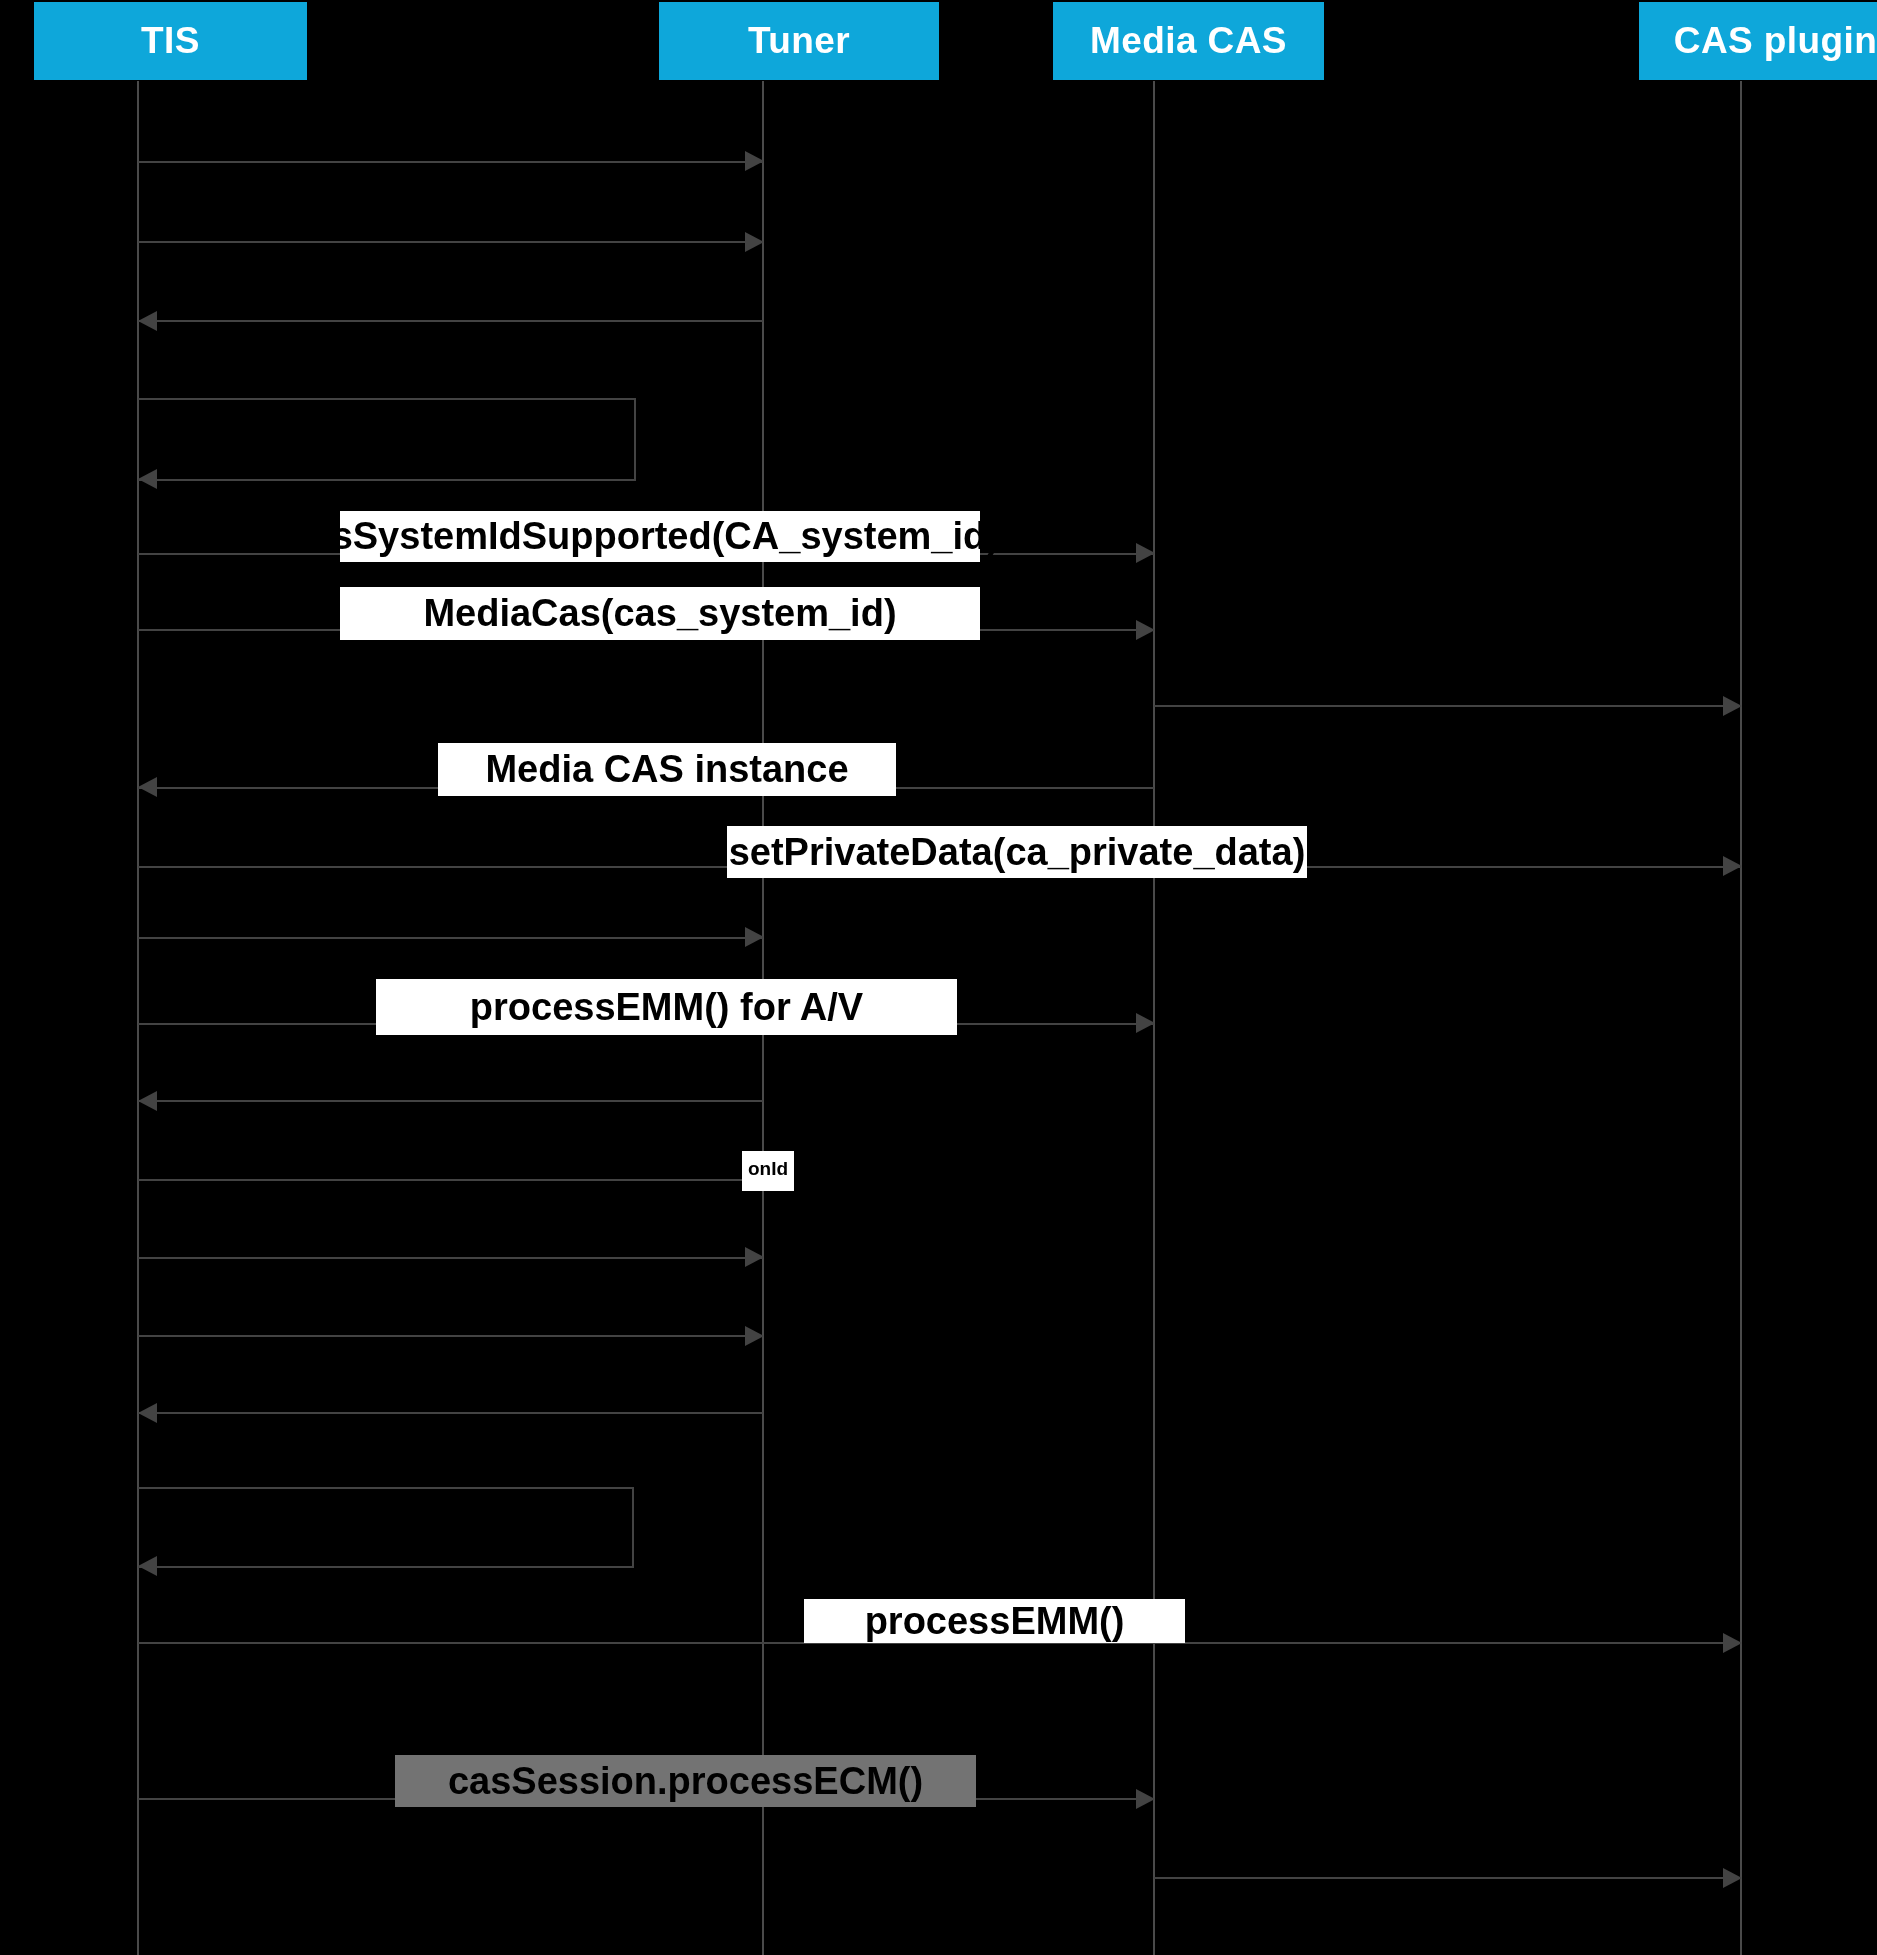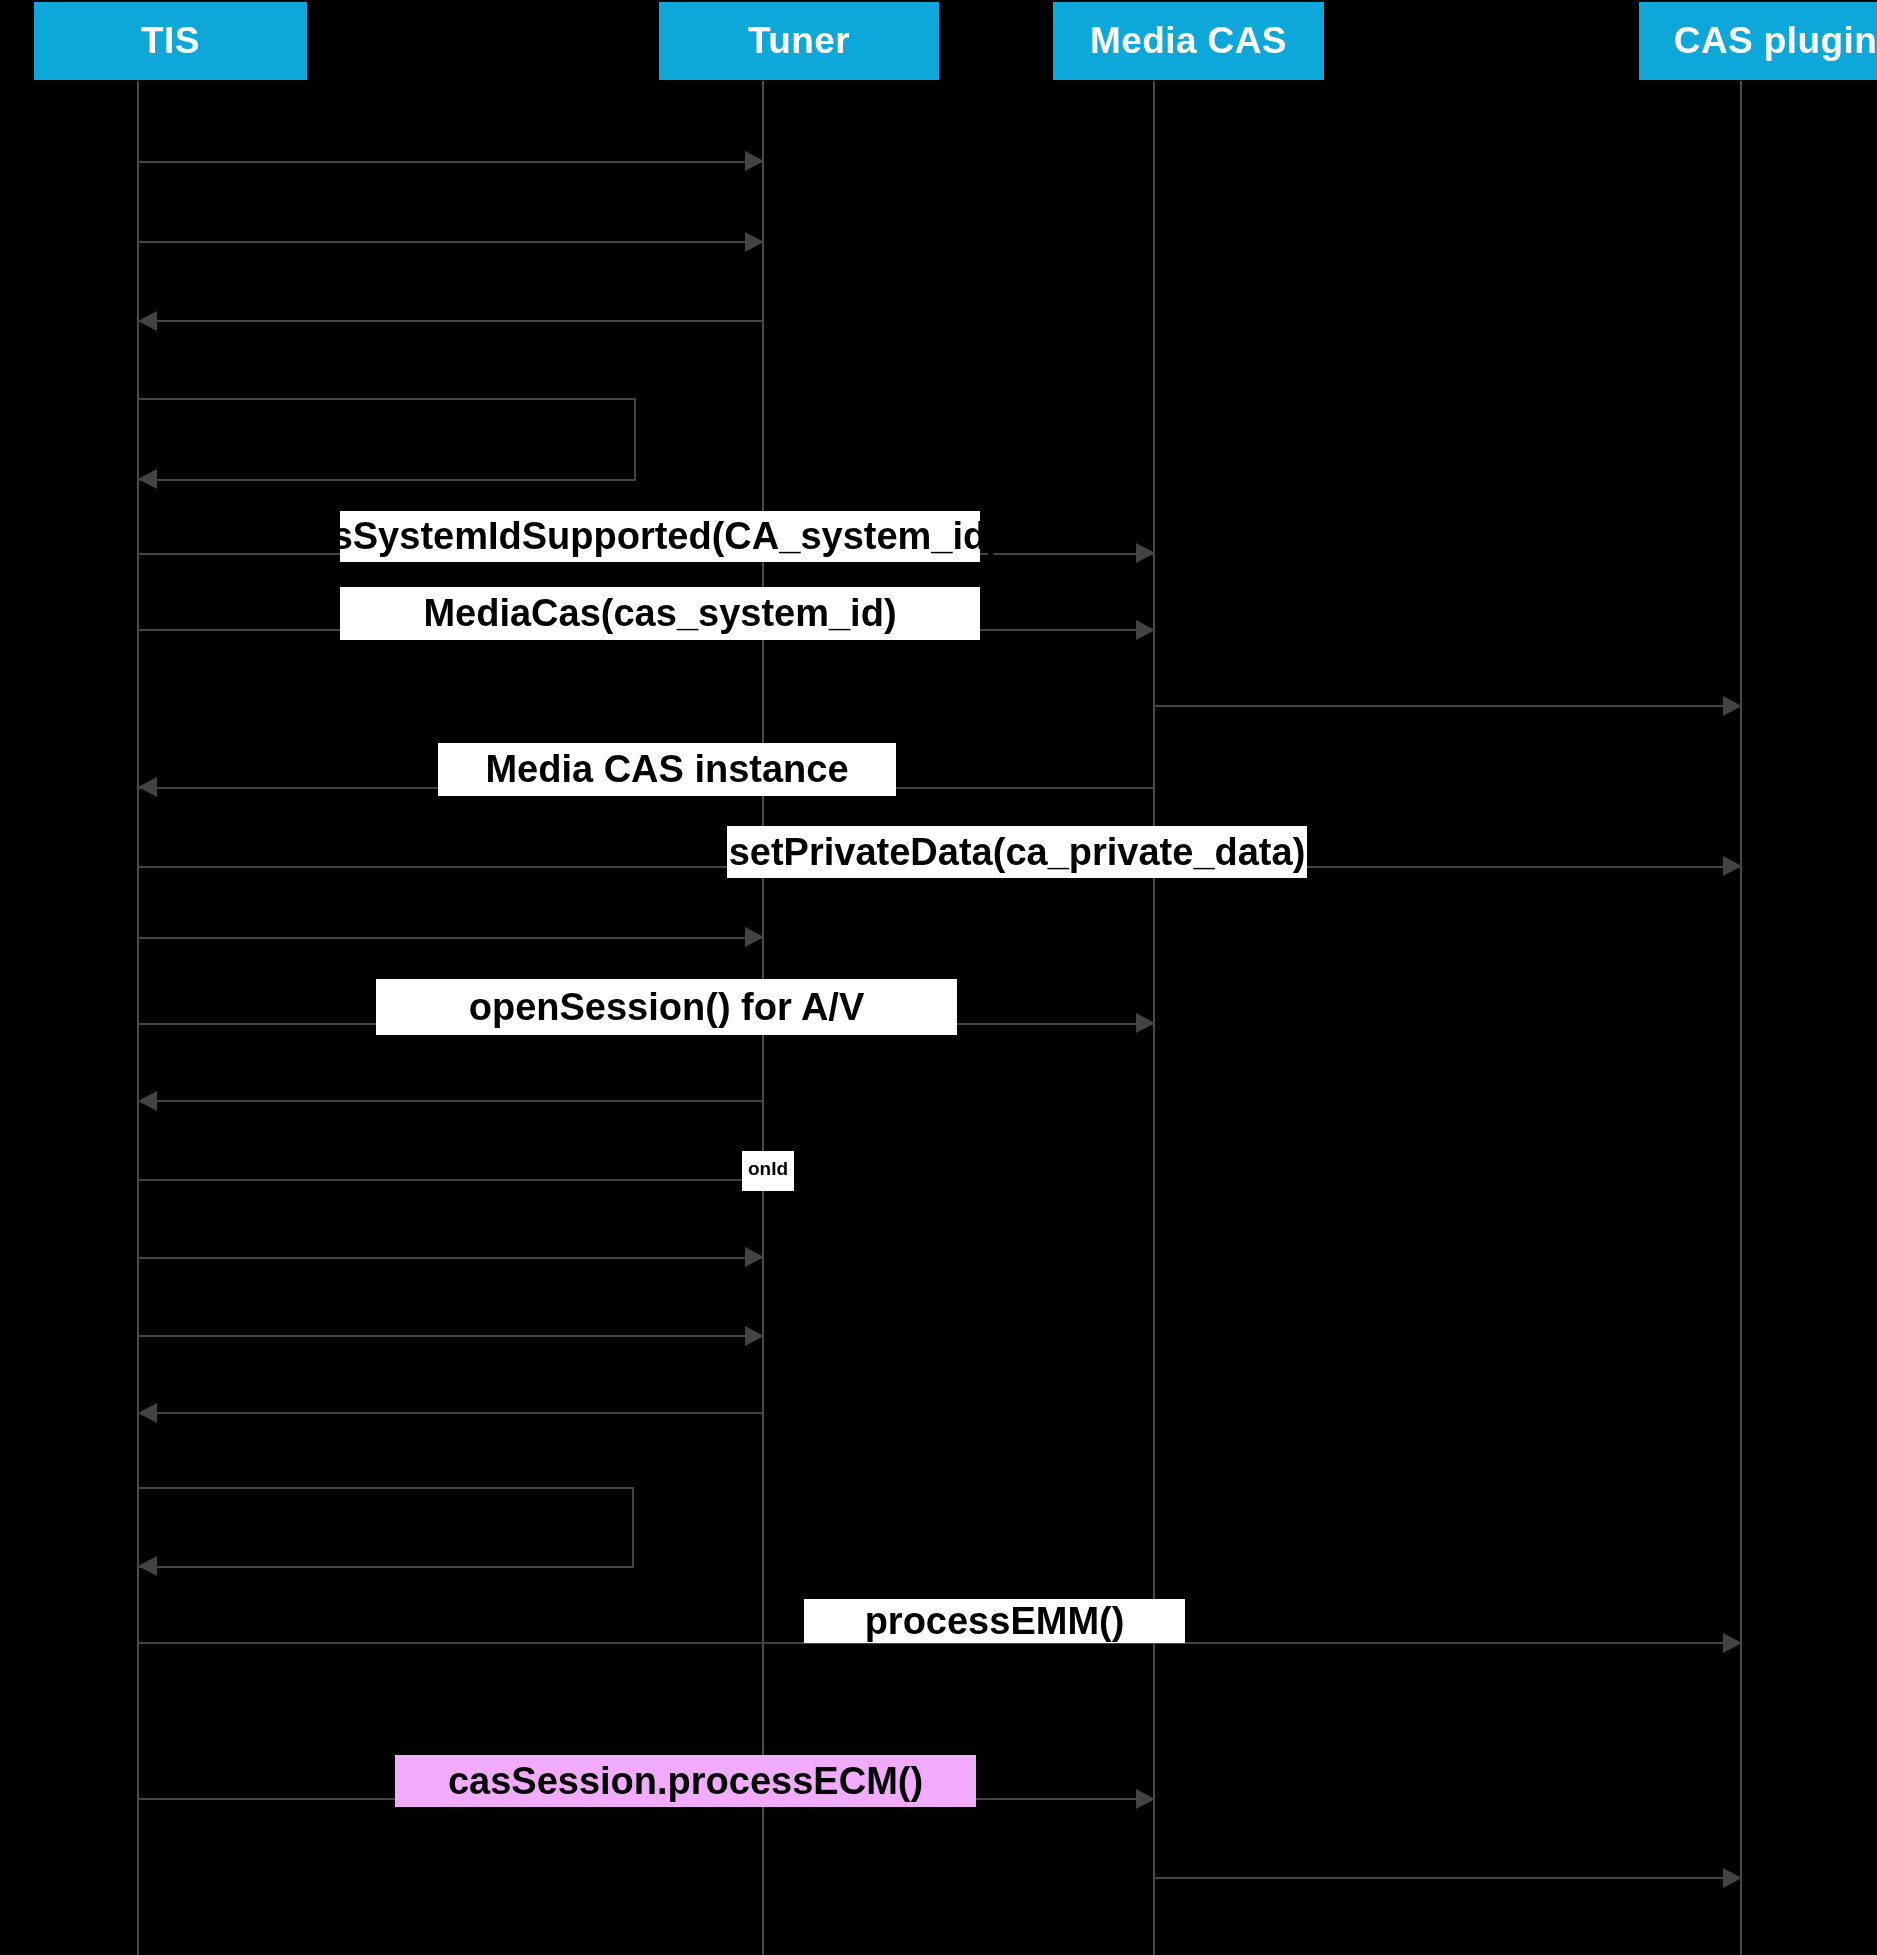--- a/index.html
+++ b/index.html
@@ -64,21 +64,21 @@
     <div class="msg-line" style="left: 138px; top: 866px; width: 1603px; background: rgb(67, 67, 67);"></div>
     <div class="arrowhead" style="left: 1723px; top: 856px; border-left: 19px solid rgb(67, 67, 67);"></div>
     <div class="msg-label" style="left: 727px; top: 811px; width: 580px; height: 52px; background: rgb(255, 255, 255); color: rgb(0, 0, 0);">
       <span>setPrivateData(ca_private_data)</span>
     </div>
     <div class="msg-line" style="left: 138px; top: 937px; width: 625px; background: rgb(67, 67, 67);"></div>
     <div class="arrowhead" style="left: 745px; top: 927px; border-left: 19px solid rgb(67, 67, 67);"></div>
     <div class="msg-line" style="left: 138px; top: 1023px; width: 1016px; background: rgb(67, 67, 67);"></div>
     <div class="arrowhead" style="left: 1136px; top: 1013px; border-left: 19px solid rgb(67, 67, 67);"></div>
     <div class="msg-label" style="left: 376px; top: 964px; width: 581px; height: 56px; background: rgb(255, 255, 255); color: rgb(0, 0, 0);">
-      <span>openSession() for A/V</span>
+      <span>processEMM() for A/V</span>
     </div>
     <div class="msg-line" style="left: 138px; top: 1100px; width: 625px; background: rgb(67, 67, 67);"></div>
     <div class="arrowhead" style="left: 138px; top: 1091px; border-right: 19px solid rgb(67, 67, 67);"></div>
     <div class="msg-line" style="left: 138px; top: 1179px; width: 625px; background: rgb(67, 67, 67);"></div>
     <div class="arrowhead" style="left: 745px; top: 1170px; border-left: 19px solid rgb(67, 67, 67);"></div>
     <div class="msg-label small" style="left: 742px; top: 1136px; width: 52px; height: 35px; background: rgb(255, 255, 255); color: rgb(0, 0, 0);">
       <span>onId</span>
     </div>
     <div class="msg-line" style="left: 138px; top: 1257px; width: 625px; background: rgb(67, 67, 67);"></div>
     <div class="arrowhead" style="left: 745px; top: 1247px; border-left: 19px solid rgb(67, 67, 67);"></div>
@@ -88,19 +88,19 @@
     <div class="arrowhead" style="left: 138px; top: 1403px; border-right: 19px solid rgb(67, 67, 67);"></div>
     <div class="self-loop" style="left: 138px; top: 1487px; width: 494px; height: 77px; border-width: 2.3px; border-color: rgb(67, 67, 67);"></div>
     <div class="arrowhead" style="left: 138px; top: 1556px; border-right: 19px solid rgb(67, 67, 67);"></div>
     <div class="msg-line" style="left: 138px; top: 1642px; width: 1603px; background: rgb(67, 67, 67);"></div>
     <div class="arrowhead" style="left: 1723px; top: 1633px; border-left: 19px solid rgb(67, 67, 67);"></div>
     <div class="msg-label" style="left: 804px; top: 1584px; width: 381px; height: 44px; background: rgb(255, 255, 255); color: rgb(0, 0, 0);">
       <span>processEMM()</span>
     </div>
     <div class="msg-line" style="left: 138px; top: 1798px; width: 1016px; background: rgb(67, 67, 67);"></div>
     <div class="arrowhead" style="left: 1136px; top: 1789px; border-left: 19px solid rgb(67, 67, 67);"></div>
-    <div class="msg-label" style="left: 395px; top: 1740px; width: 581px; height: 52px; background: #f0abfc; color: rgb(0, 0, 0);">
+    <div class="msg-label" style="left: 395px; top: 1740px; width: 581px; height: 52px; background: #737373; color: rgb(0, 0, 0);">
       <span>casSession.processECM()</span>
     </div>
     <div class="msg-line" style="left: 1154px; top: 1877px; width: 587px; background: rgb(67, 67, 67);"></div>
     <div class="arrowhead" style="left: 1723px; top: 1868px; border-left: 19px solid rgb(67, 67, 67);"></div>
   </div>
 
 
 </body></html>

